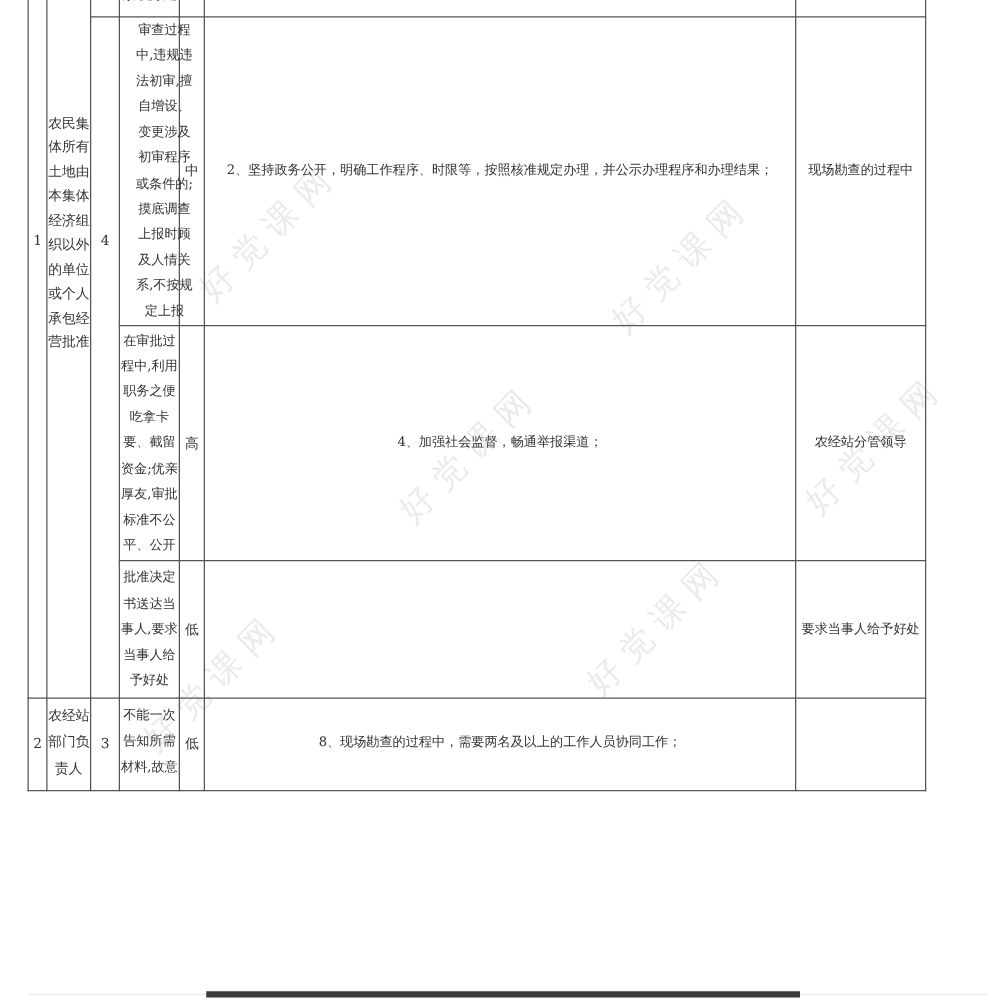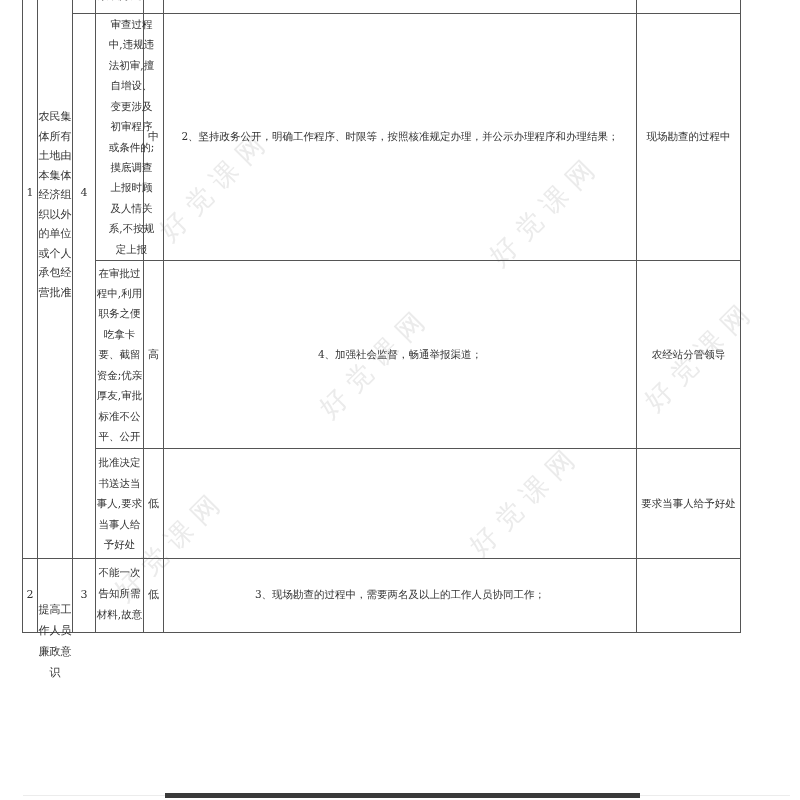--- a/index.html
+++ b/index.html
@@ -13,21 +13,21 @@
     transform:translate(-50%,-50%) rotate(-45deg);white-space:nowrap;
     font-family:"DejaVu Sans","Liberation Sans",sans-serif;user-select:none;
   }
   
   .tbl{position:absolute;left:22px;top:0;width:719px;height:633px;}
   .vline{position:absolute;top:0;width:1px;height:633px;background:#555555;}
   .hline{position:absolute;height:1px;background:#555555;}
   .cell{position:absolute;display:flex;align-items:center;justify-content:center;
         text-align:center;line-height:1.25;}
   .num{font-size:11px;}
-  .auth{font-size:11px;line-height:19.5px;word-break:break-all;display:block;margin-top:37px;}
+  .auth{font-size:11px;line-height:19.5px;word-break:break-all;display:block;}
   .risk{font-size:10.5px;line-height:20.4px;word-break:break-all;}
   .lvl{font-size:11px;}
   .measure{font-size:10.5px;white-space:nowrap;}
   .resp{font-size:10.5px;}
   .partial{overflow:hidden;display:block;}
   .partial span{position:relative;top:-11px;font-size:11px;display:block;text-align:center;}
   
   .pageline{position:absolute;left:23px;top:795px;width:767px;height:1px;background:#ececec;}
   .botbar{position:absolute;left:165px;top:793px;width:475px;height:5px;background:#3a3a3a;}
 </style>
@@ -79,25 +79,25 @@
     <div class="cell lvl" style="left:122px;top:261px;width:19px;height:187px;">高</div>
     <div class="cell measure" style="left:142px;top:261px;width:472px;height:187px;">4、加强社会监督，畅通举报渠道；</div>
     <div class="cell risk" style="left:74px;top:449px;width:47px;height:109px;">批准决定书送达当事人,要求当事人给予好处</div>
 
     <div class="cell resp" style="left:615px;top:261px;width:103px;height:187px;">农经站分管领导</div>
     <div class="cell lvl" style="left:122px;top:449px;width:19px;height:109px;">低</div>
     <div class="cell resp" style="left:615px;top:449px;width:103px;height:109px;">要求当事人给予好处</div>
 
     <div class="cell num" style="left:1px;top:588px;width:14px;height:14px;">2</div>
     <div class="cell" style="left:16px;top:562px;width:34px;height:62px;align-items:flex-start;">
-      <span class="auth" style="line-height:21px;">提高工作人员廉政意识</span>
+      <span class="auth" style="line-height:21px;">农经站部门负责人</span>
     </div>
     <div class="cell num" style="left:51px;top:588px;width:22px;height:14px;">3</div>
     <div class="cell risk" style="left:74px;top:562px;width:47px;height:64px;line-height:21px;align-items:flex-start;text-align:center;">不能一次告知所需材料,故意</div>
     <div class="cell lvl" style="left:122px;top:558px;width:19px;height:74px;">低</div>
-    <div class="cell measure" style="left:142px;top:558px;width:472px;height:74px;">3、现场勘查的过程中，需要两名及以上的工作人员协同工作；</div>
+    <div class="cell measure" style="left:142px;top:558px;width:472px;height:74px;">8、现场勘查的过程中，需要两名及以上的工作人员协同工作；</div>
 
   </div>
 
   <div class="pageline"></div>
   <div class="botbar"></div>
 
 </div>
 
 </body></html>

